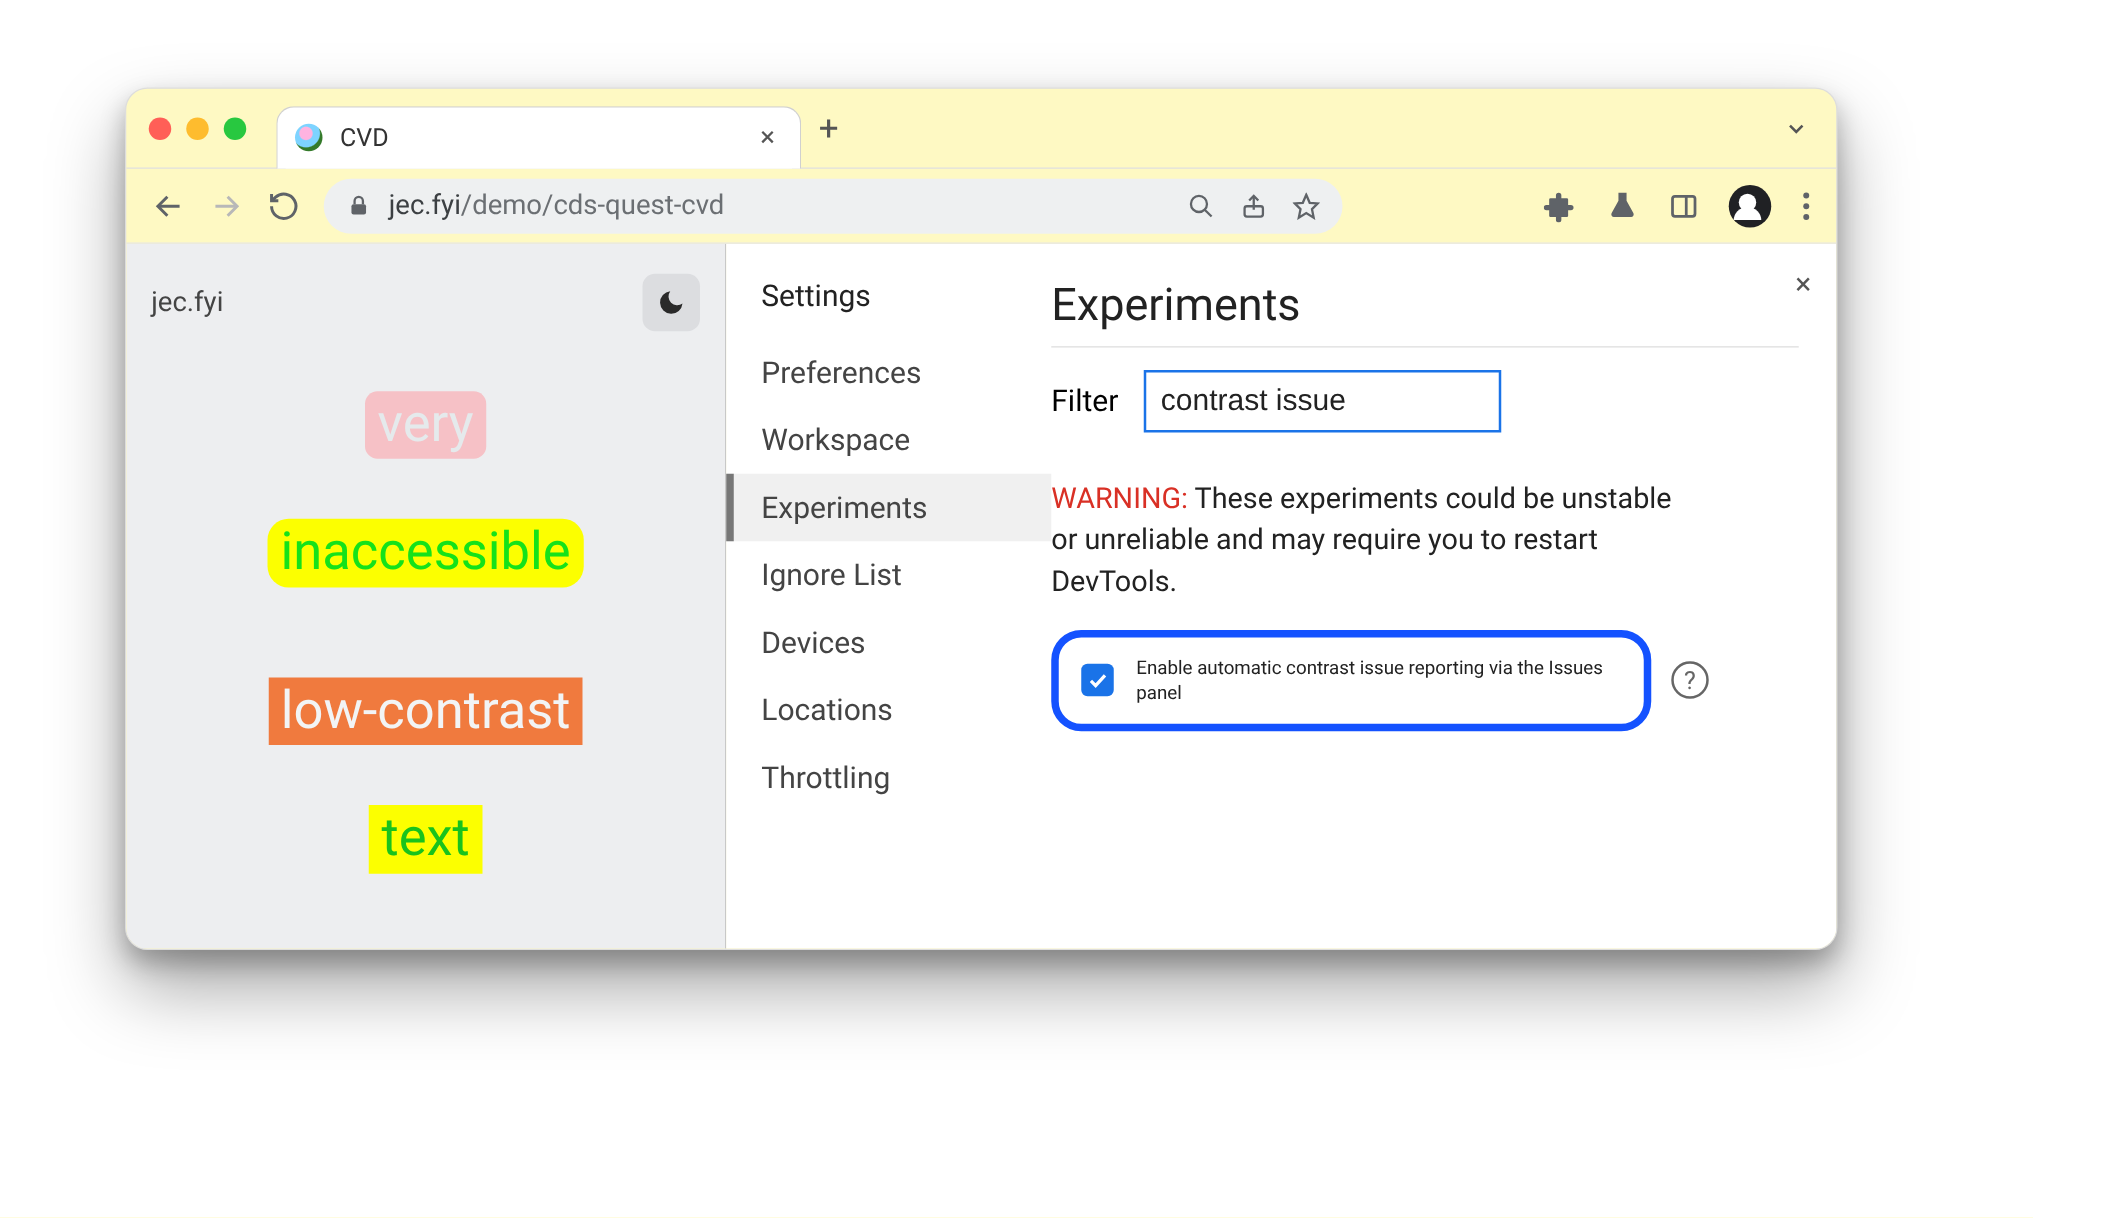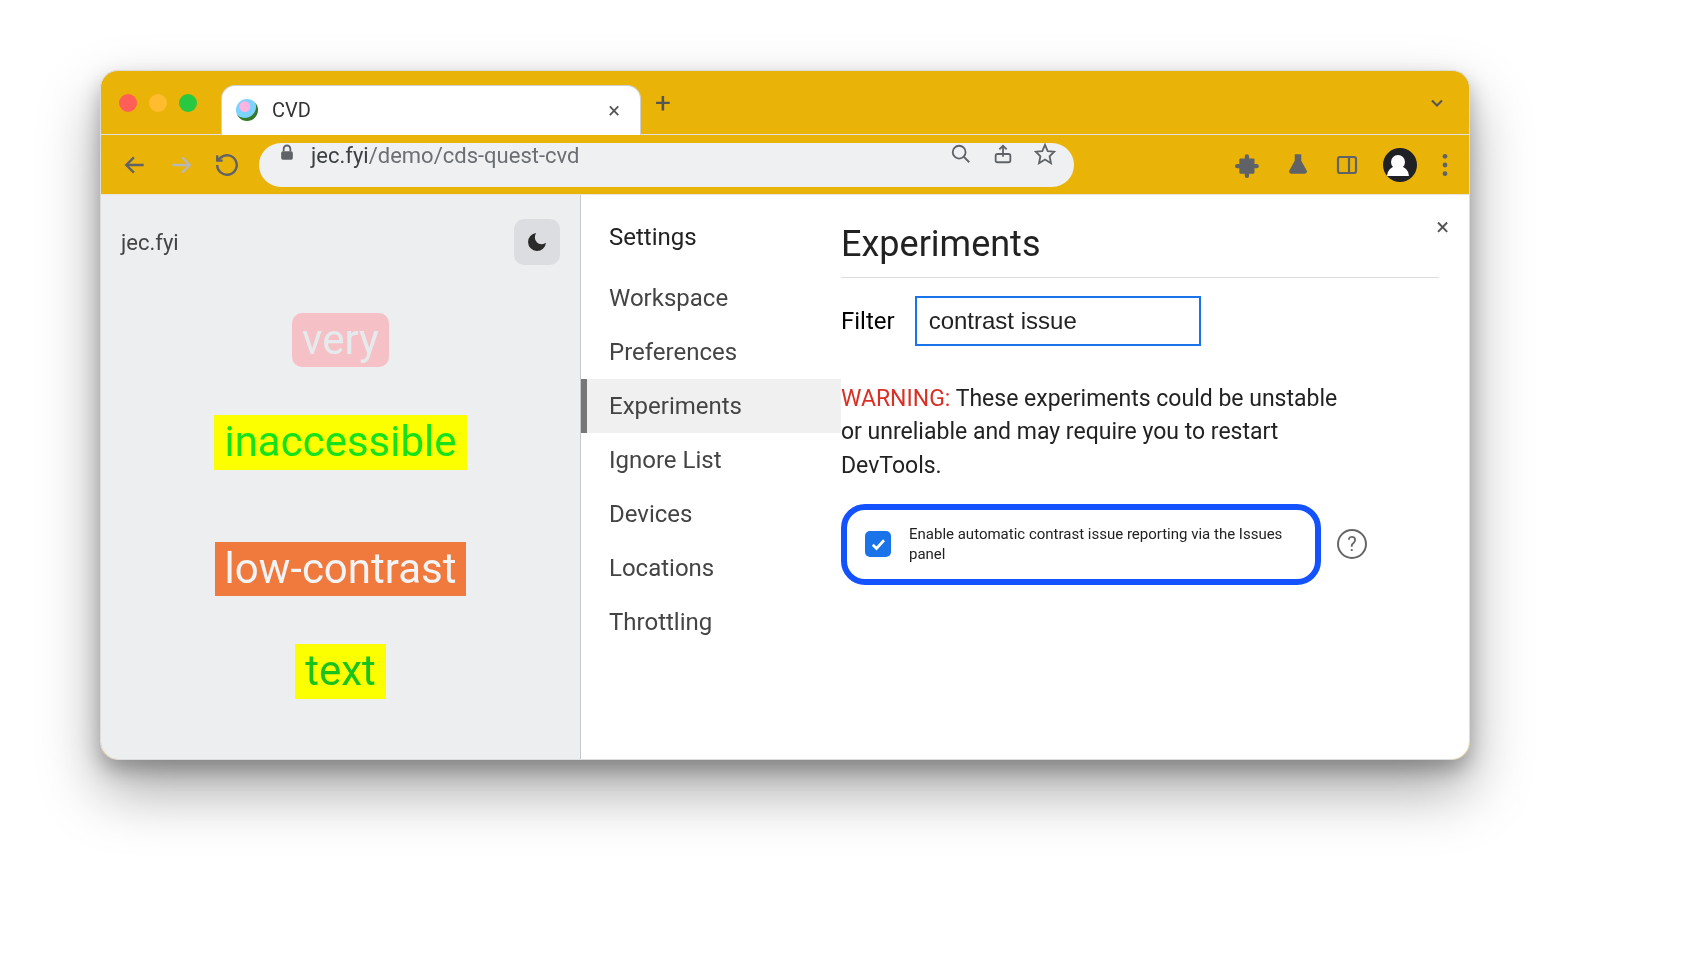--- a/index.html
+++ b/index.html
@@ -9,21 +9,21 @@
     width: 1692px;
     height: 974px;
     position: relative;
   }
   .window {
     position: absolute;
     top: 70px;
     left: 100px;
     width: 1370px;
     height: 690px;
-    background: #eab308;
+    background: #fef9c3;
     border-radius: 18px;
     box-shadow: 0 30px 60px rgba(0,0,0,0.35), 0 10px 20px rgba(0,0,0,0.25);
     overflow: hidden;
     display: flex;
     flex-direction: column;
     border: 1px solid #ddd;
   }
   .titlebar {
     height: 64px;
     display: flex;
@@ -69,21 +69,21 @@
     border-bottom: 1px solid #e5e5e5;
   }
   .tb-icon { width: 28px; height: 28px; color: #5f6368; display: flex; align-items: center; justify-content: center; cursor: pointer; }
   .tb-icon.disabled { color: #b8b8b8; }
   .omnibox {
     flex: 0 0 815px;
     height: 44px;
     background: #eef0f1;
     border-radius: 22px;
     display: flex;
-    align-items: flex-start;
+    align-items: center;
     padding: 0 18px;
     gap: 14px;
     color: #3c4043;
     font-size: 22px;
   }
   .url-dim { color: #6b6f73; }
   .omni-right { margin-left: auto; display: flex; gap: 20px; align-items: center; }
   .toolbar-right { margin-left: auto; display: flex; gap: 24px; align-items: center; }
   .avatar { width: 34px; height: 34px; border-radius: 50%; background: #202124; display:flex; align-items:center; justify-content:center; }
   .avatar-inner { width: 14px; height: 14px; border-radius: 50%; background:#fff; position:relative; top:-3px;}
@@ -104,21 +104,21 @@
     position: relative;
   }
   .page-header { width: 100%; display: flex; justify-content: space-between; align-items: center; }
   .site-title { font-size: 22px; color: #444; }
   .dark-toggle {
     width: 46px; height: 46px; border-radius: 10px; background: #dcdde0;
     display:flex; align-items:center; justify-content:center; cursor:pointer;
   }
   .word { font-size: 42px; padding: 2px 10px; line-height: 1.2; }
   .w-very { background: #f6c1c6; color: #e5eaec; border-radius: 10px; }
-  .w-inacc { background: #fcff00; color: #15e21a; }
+  .w-inacc { background: #fcff00; color: #15e21a; border-radius: 17px; }
   .w-low { background: #f07a3e; color: #f2f4f5; margin-top: 24px; }
   .w-text { background: #fcff00; color: #19c31c; }
 
   .devtools { flex: 1; display: flex; position: relative; background:#fff; }
   .dt-close { position: absolute; right: 20px; top: 18px; font-size: 24px; color: #555; cursor:pointer;}
   .dt-sidebar { width: 260px; padding: 28px 0 0 0; }
   .dt-title { font-size: 24px; font-weight: 400; padding: 0 0 20px 28px; color:#222; }
   .dt-menu { list-style:none; }
   .dt-menu li {
     font-size: 24px; color: #444; padding: 13px 0 13px 28px; cursor:pointer;
@@ -278,22 +278,22 @@
       <span class="word w-low">low-contrast</span>
       <span class="word w-text">text</span>
     </div>
 
     <div class="devtools">
       <span class="dt-close">×</span>
 
       <div class="dt-sidebar">
         <div class="dt-title">Settings</div>
         <ul class="dt-menu">
+          <li>Preferences</li>
           <li>Workspace</li>
-          <li>Preferences</li>
           <li class="selected">Experiments</li>
           <li>Ignore List</li>
           <li>Devices</li>
           <li>Locations</li>
           <li>Throttling</li>
         </ul>
       </div>
 
       <div class="dt-main">
         <h2>Experiments</h2>

